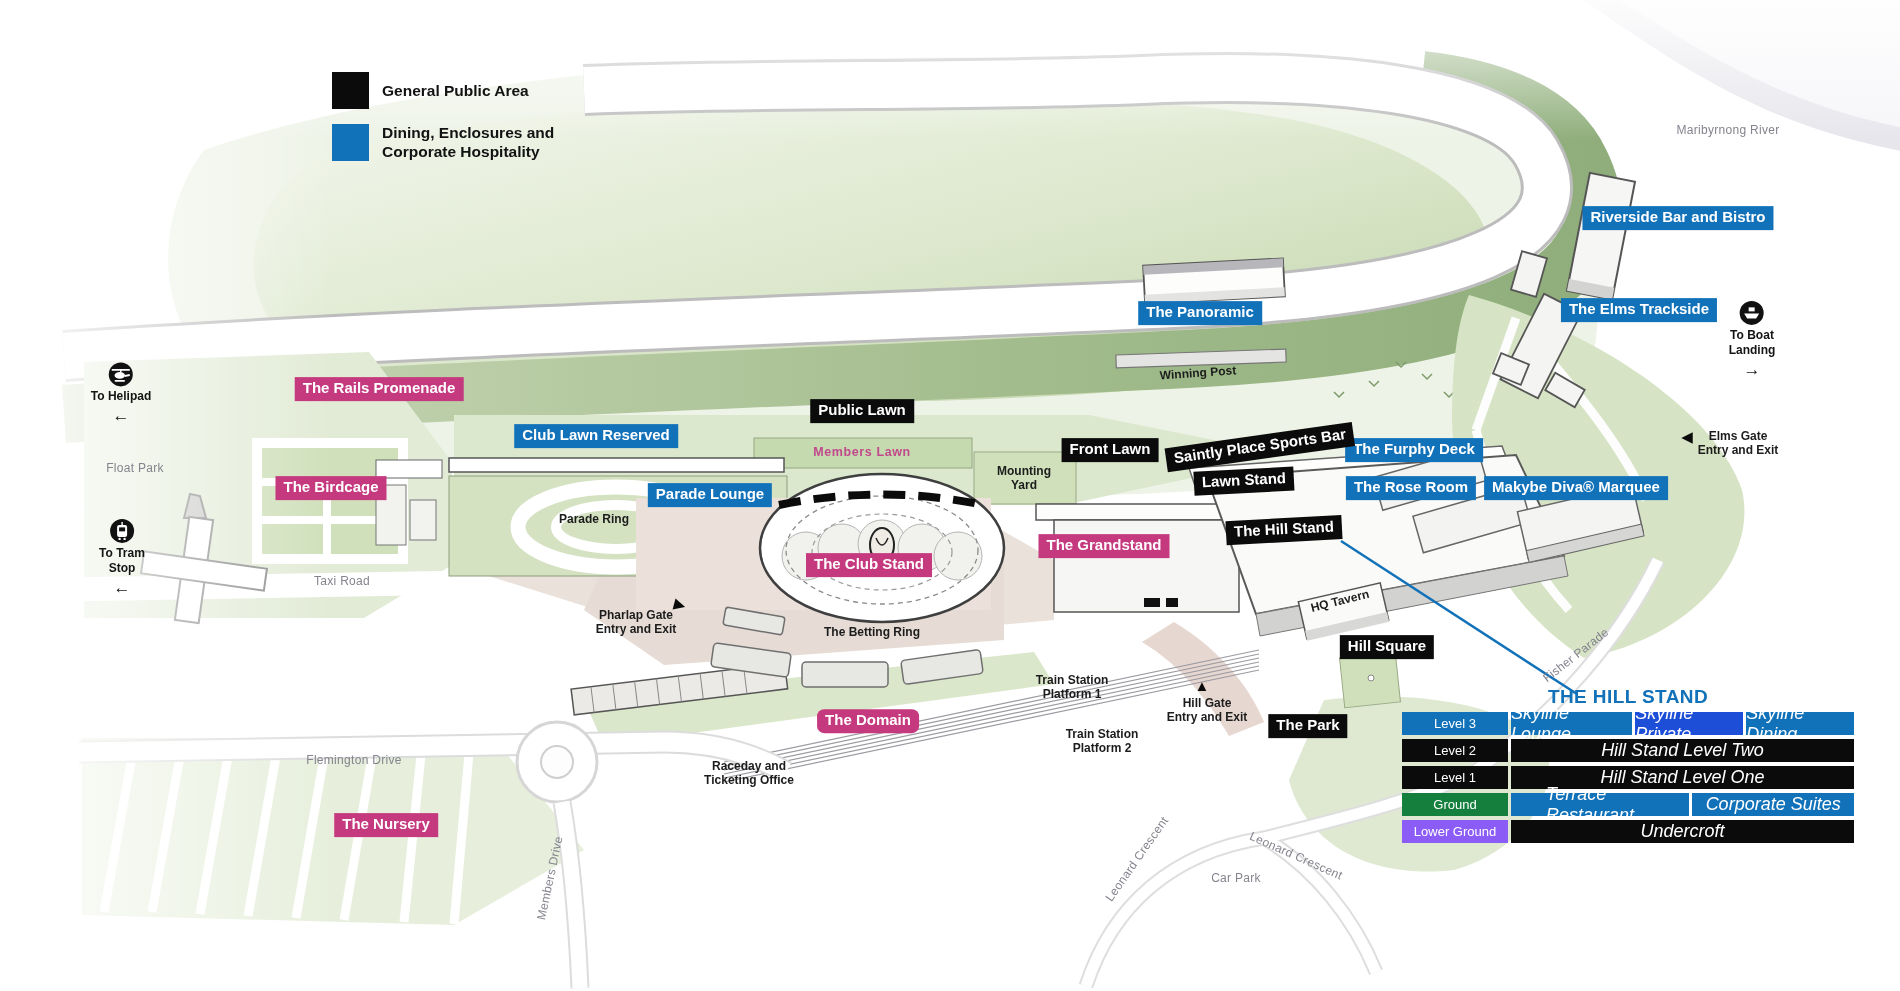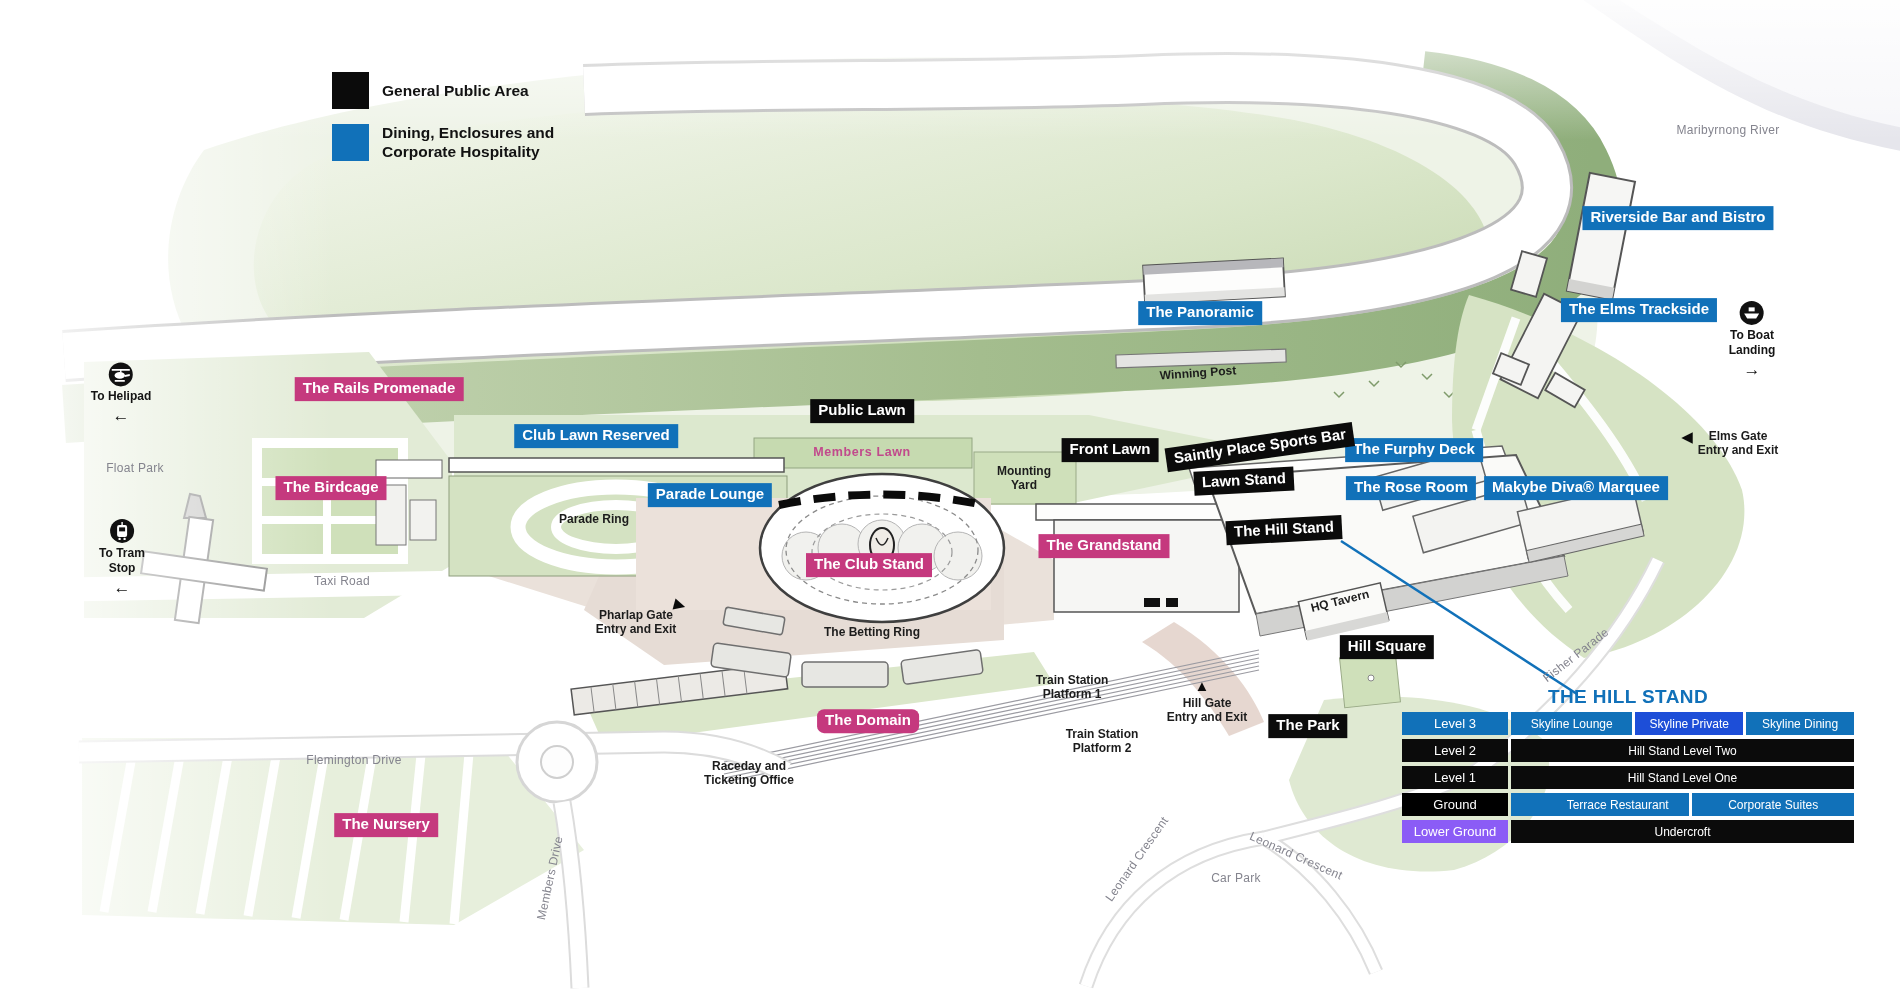--- a/index.html
+++ b/index.html
@@ -24,21 +24,21 @@
   .legend{position:absolute;left:308px;top:72px;z-index:6;}
   .legend-item{display:flex;align-items:center;margin-bottom:14px;}
   .legend-swatch{width:37px;height:37px;margin-right:13px;flex:none;}
   .legend-label{font-size:15.5px;font-weight:bold;color:#121212;line-height:1.25;white-space:pre-line;}
   
   .hill-table{position:absolute;left:1378px;top:686px;width:452px;z-index:6;}
   .hs-title{color:#1171b9;font-weight:bold;font-size:19px;text-align:center;letter-spacing:.4px;margin-bottom:4px;}
   .hs-row{display:flex;gap:3px;margin-top:4px;height:23px;}
   .hs-level{flex:0 0 106px;display:flex;align-items:center;justify-content:center;color:#fff;font-size:13px;}
   .hs-cells{flex:1;display:flex;gap:3px;}
-  .hs-cell{display:flex;align-items:center;justify-content:center;color:#fff;font-size:12px;}
+  .hs-cell{display:flex;align-items:center;justify-content:center;color:#fff;font-size:18px;font-style:italic;}
 </style>
 </head>
 <body>
 
 <div id="stage">
 
   <svg id="base-map" width="1900" height="991" viewBox="0 0 1900 991">
     <defs>
       <linearGradient id="gInfield" x1="0" y1="0" x2="1" y2="1">
         <stop offset="0" stop-color="#f4f7ee"></stop>
@@ -388,21 +388,21 @@
             <div class="hs-cell" style="background: rgb(11, 11, 11); flex: 100 1 0px;">Hill Stand Level Two</div>
           </div>
         </div>
         <div class="hs-row">
           <div class="hs-level" style="background: rgb(11, 11, 11);">Level 1</div>
           <div class="hs-cells">
             <div class="hs-cell" style="background: rgb(11, 11, 11); flex: 100 1 0px;">Hill Stand Level One</div>
           </div>
         </div>
         <div class="hs-row">
-          <div class="hs-level" style="background: #000000;">Ground</div>
+          <div class="hs-level" style="background: #15803d;">Ground</div>
           <div class="hs-cells">
             <div class="hs-cell" style="background: rgb(17, 113, 185); flex: 47 1 0px; padding-left: 35px;">Terrace Restaurant</div>
             <div class="hs-cell" style="background: rgb(17, 113, 185); flex: 53 1 0px;">Corporate Suites</div>
           </div>
         </div>
         <div class="hs-row">
           <div class="hs-level" style="background: #8b5cf6;">Lower Ground</div>
           <div class="hs-cells">
             <div class="hs-cell" style="background: rgb(11, 11, 11); flex: 100 1 0px;">Undercroft</div>
           </div>

